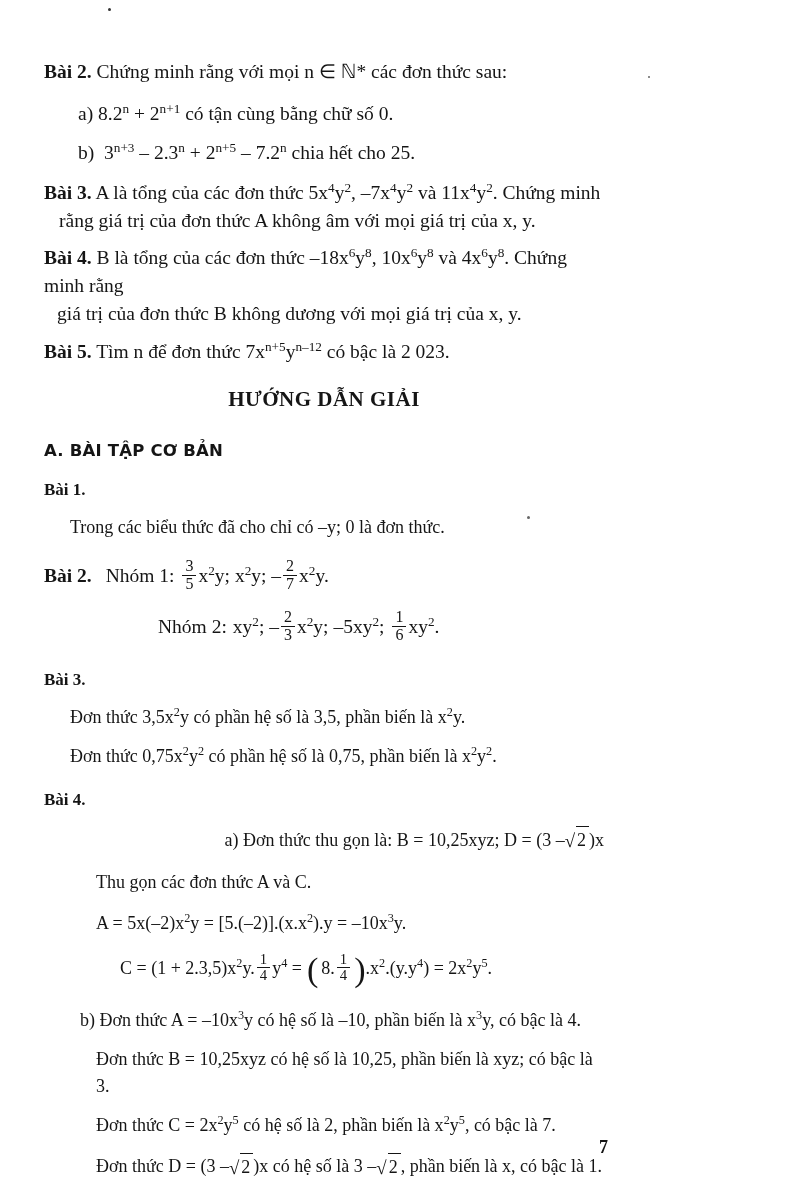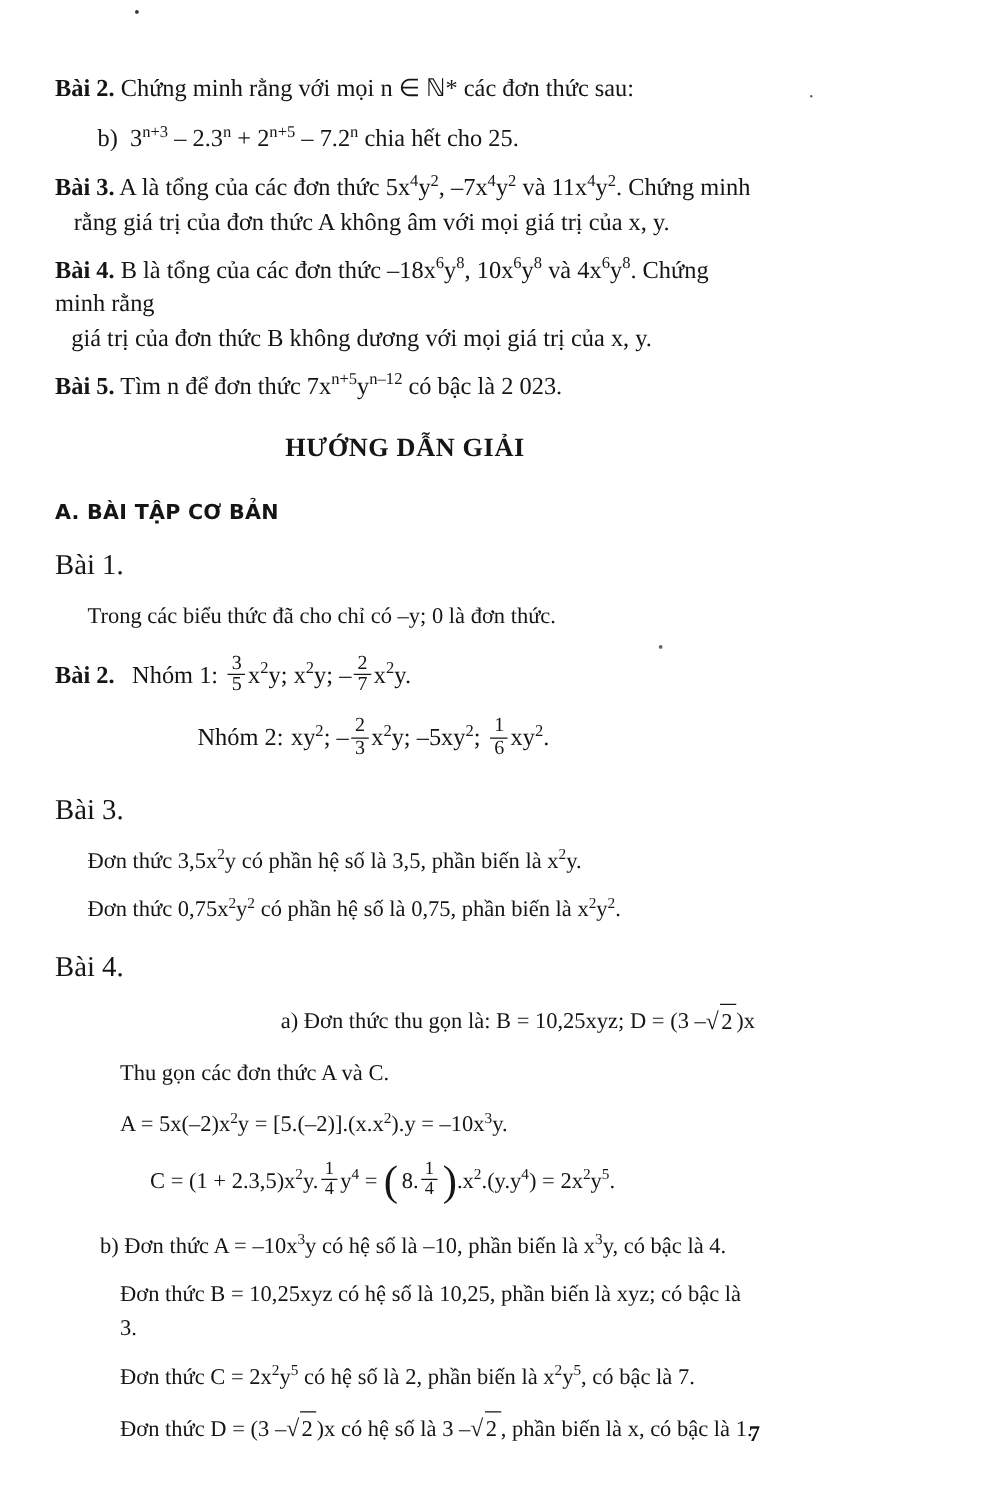--- a/index.html
+++ b/index.html
@@ -67,22 +67,22 @@
     margin-bottom: 6px;
   }
   .section-head {
     font-family: "DejaVu Sans", sans-serif;
     font-weight: bold;
     font-size: 16.5px;
     margin-top: 29px;
     letter-spacing: 0.2px;
   }
   .head-num {
-    font-weight: normal;
-    font-size: 23px;
+    font-weight: bold;
+    font-size: 17px;
     margin-top: 20px;
   }
   .para {
     font-size: 18px;
     line-height: 1.5;
     margin-top: 12px;
     margin-left: 26px;
   }
   .frac {
     display: inline-block;
@@ -143,20 +143,23 @@
 <div class="page">
 
   <div class="dot-mark"></div>
   <div class="speck" style="left:648px; top:76px; width:2px; height:2px;"></div>
   <div class="speck" style="left:527px; top:516px; width:3px; height:3px;"></div>
 
   <div class="exercise" style="margin-top:18px;">
     <div class="line">
       <span class="lbl">Bài 2.</span>
       <span>Chứng minh rằng với mọi n ∈ ℕ* các đơn thức sau:</span>
+    </div>
+    <div class="line indent2" style="margin-top:14px;">
+      a) 8.2<sup>n</sup> + 2<sup>n+1</sup> có tận cùng bằng chữ số 0.
     </div>
     <div class="line indent2" style="margin-top:12px;">
       b)&nbsp; 3<sup>n+3</sup> – 2.3<sup>n</sup> + 2<sup>n+5</sup> – 7.2<sup>n</sup> chia hết cho 25.
     </div>
   </div>
 
   <div class="exercise" style="margin-top:12px;">
     <div class="line">
       <span class="lbl">Bài 3.</span>
       A là tổng của các đơn thức 5x<sup>4</sup>y<sup>2</sup>, –7x<sup>4</sup>y<sup>2</sup> và 11x<sup>4</sup>y<sup>2</sup>. Chứng minh

